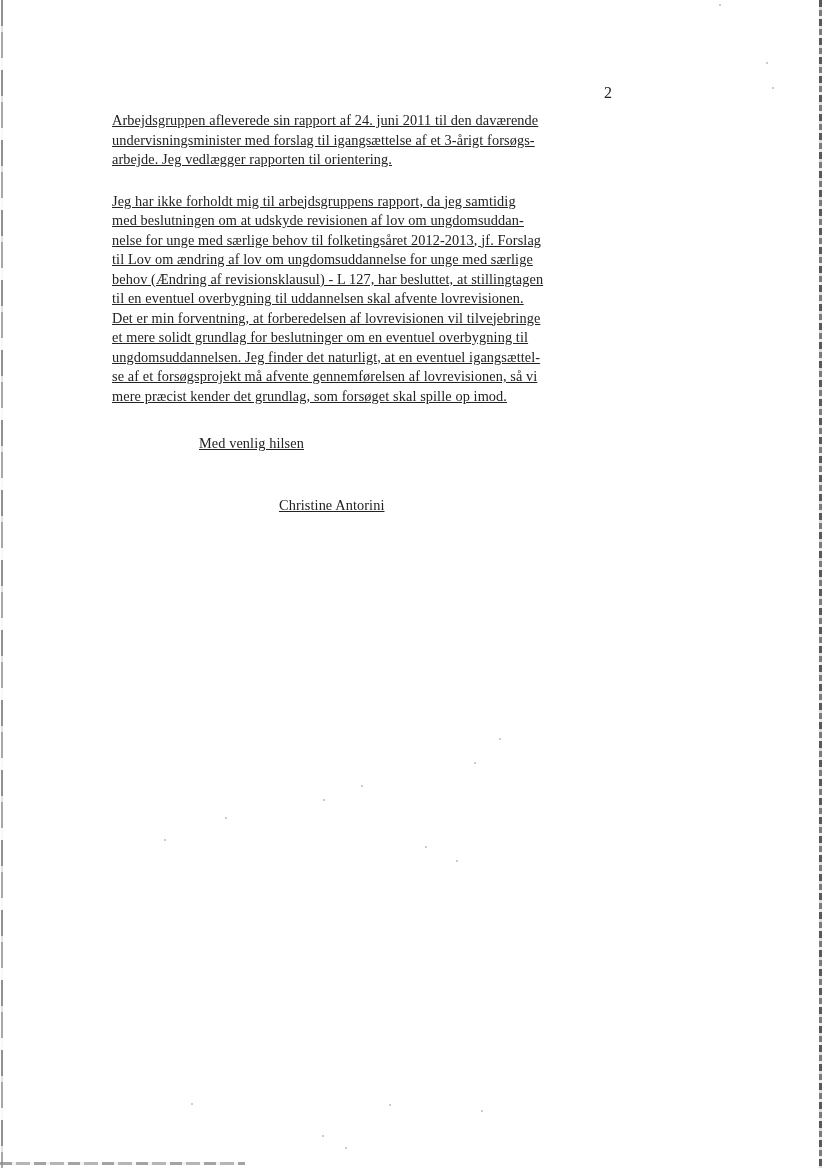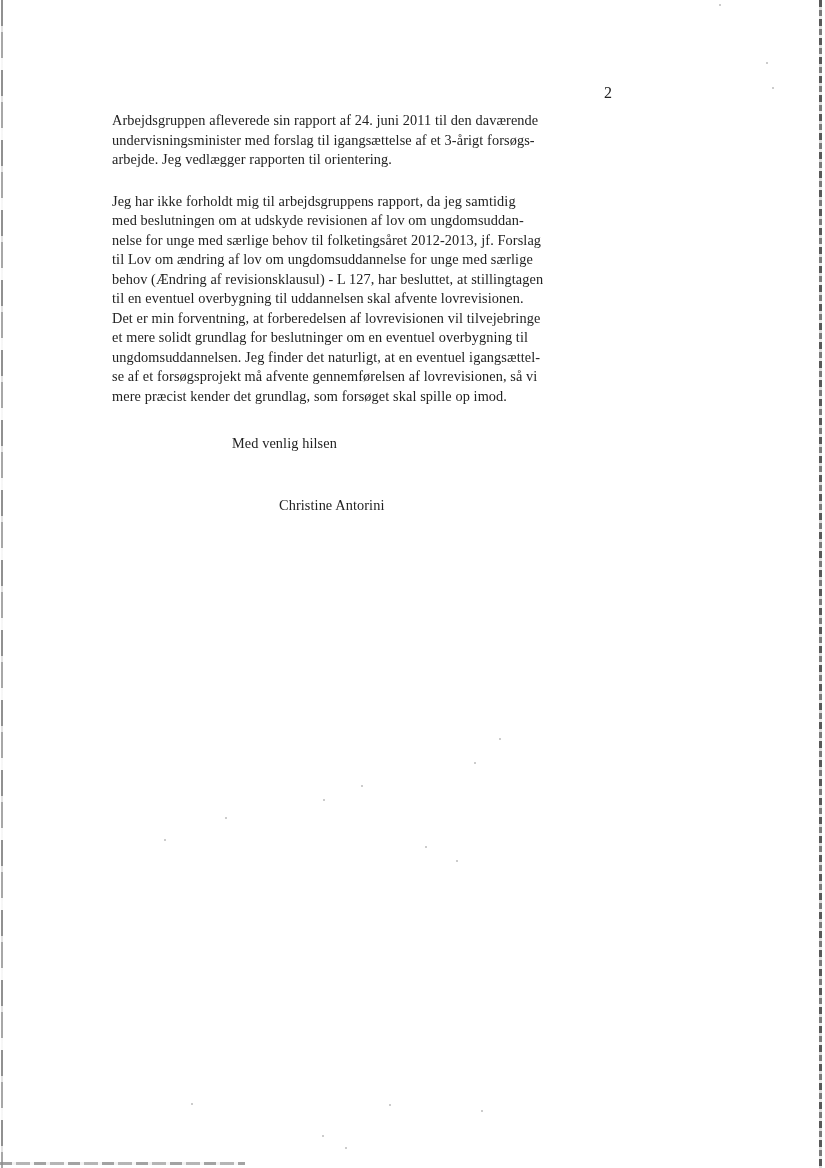--- a/index.html
+++ b/index.html
@@ -25,23 +25,24 @@
     top: 111px;
     left: 112px;
     width: 490px;
     font-size: 14.3px;
     line-height: 19.5px;
     letter-spacing: 0.1px;
   }
   .letter p {
     margin: 0 0 22px 0;
     white-space: pre-line;
+    text-decoration: underline;
   }
   .letter .closing {
-    margin: 28px 0 22px 120px;
+    margin: 28px 0 22px 87px;
   }
   .letter .signature {
     margin: 42px 0 8px 167px;
   }
   
   .edge-left {
     position: absolute;
     left: 1px; top: 0;
     width: 2px; height: 100%;
     background: repeating-linear-gradient(180deg,

